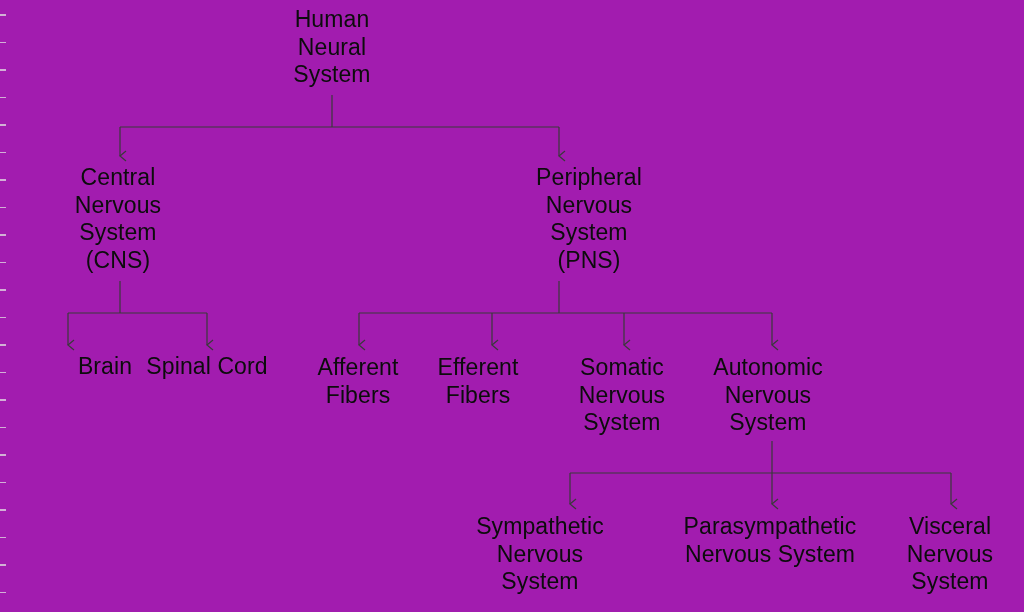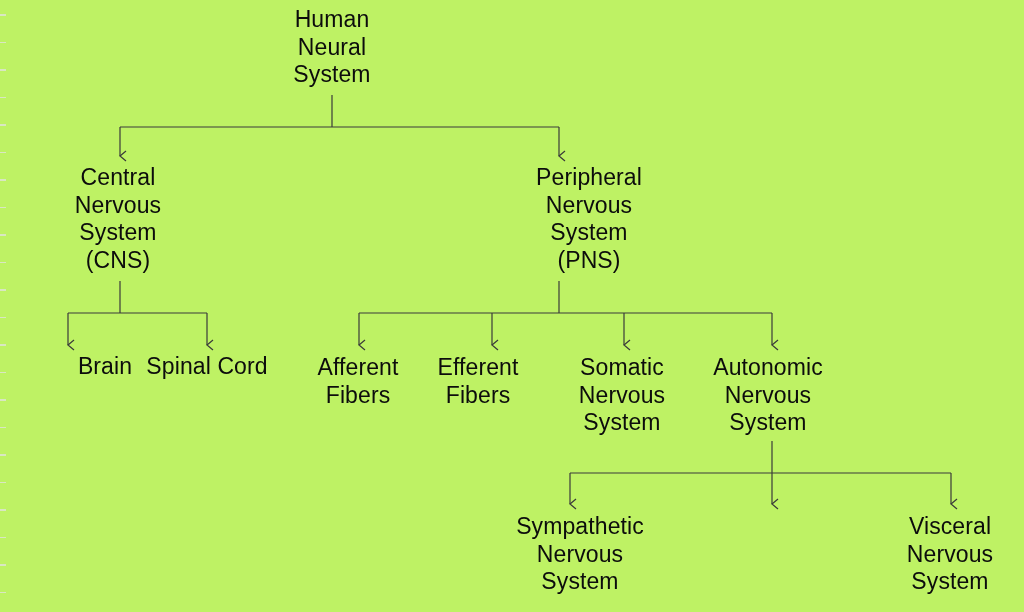--- a/index.html
+++ b/index.html
@@ -5,21 +5,21 @@
   html, body { margin: 0; padding: 0; }
   body {
     width: 1024px; height: 612px;
     background: #ffffff;
     font-family: "Liberation Sans", sans-serif;
     overflow: hidden;
   }
   .canvas {
     position: relative;
     width: 1024px; height: 612px;
-    background: #bef264;
+    background: #a21caf;
   }
   .connectors {
     position: absolute; left: 0; top: 0;
     width: 1024px; height: 612px;
   }
   .node {
     position: absolute;
     transform: translateX(-50%);
     text-align: center;
     white-space: pre-line;
@@ -101,20 +101,22 @@
 Fibers</div>
   <div class="node" style="left:478px; top:354px;">Efferent
 Fibers</div>
   <div class="node" style="left:622px; top:354px;">Somatic
 Nervous
 System</div>
   <div class="node" style="left:768px; top:354px;text-align:center;">Autonomic
 Nervous
 System</div>
 
-  <div class="node" style="left:580px; top:513px;text-align:center;">Sympathetic
+  <div class="node" style="left:540px; top:513px;text-align:center;">Sympathetic
 Nervous
 System</div>
+  <div class="node" style="left:770px; top:513px;">Parasympathetic
+Nervous System</div>
   <div class="node" style="left:950px; top:513px;">Visceral
 Nervous
 System</div>
 
 </div>
 
 </body></html>

